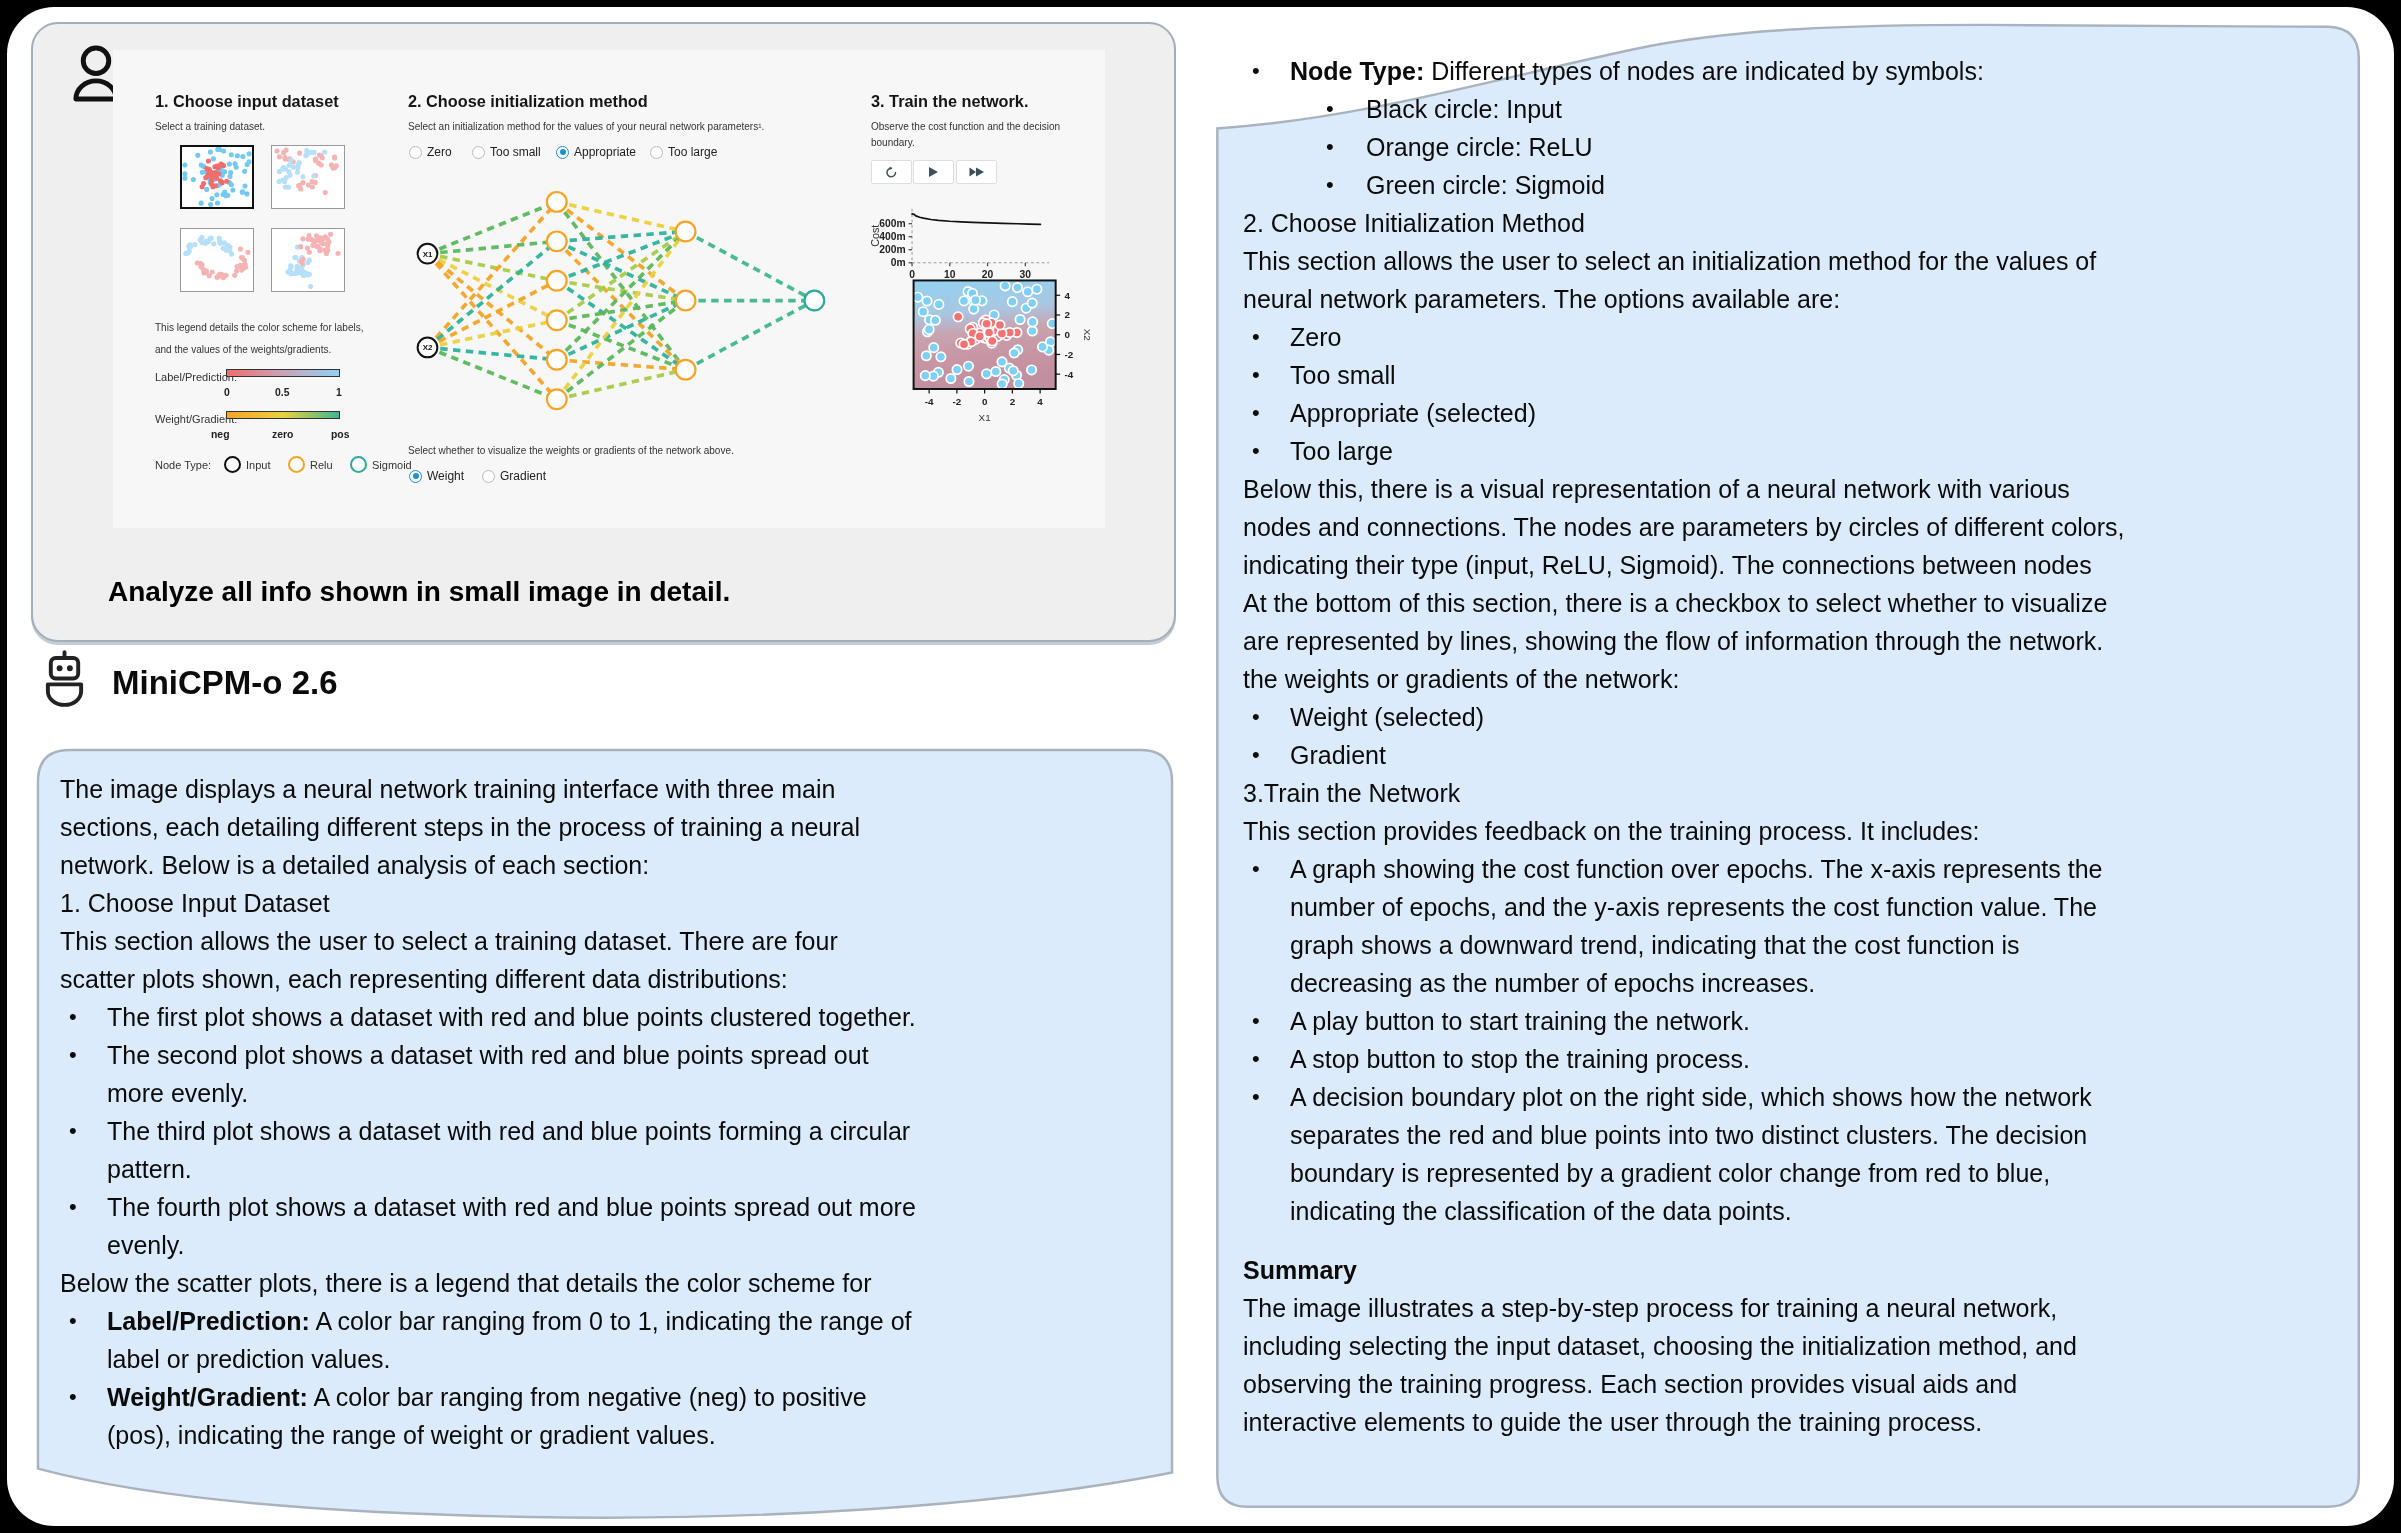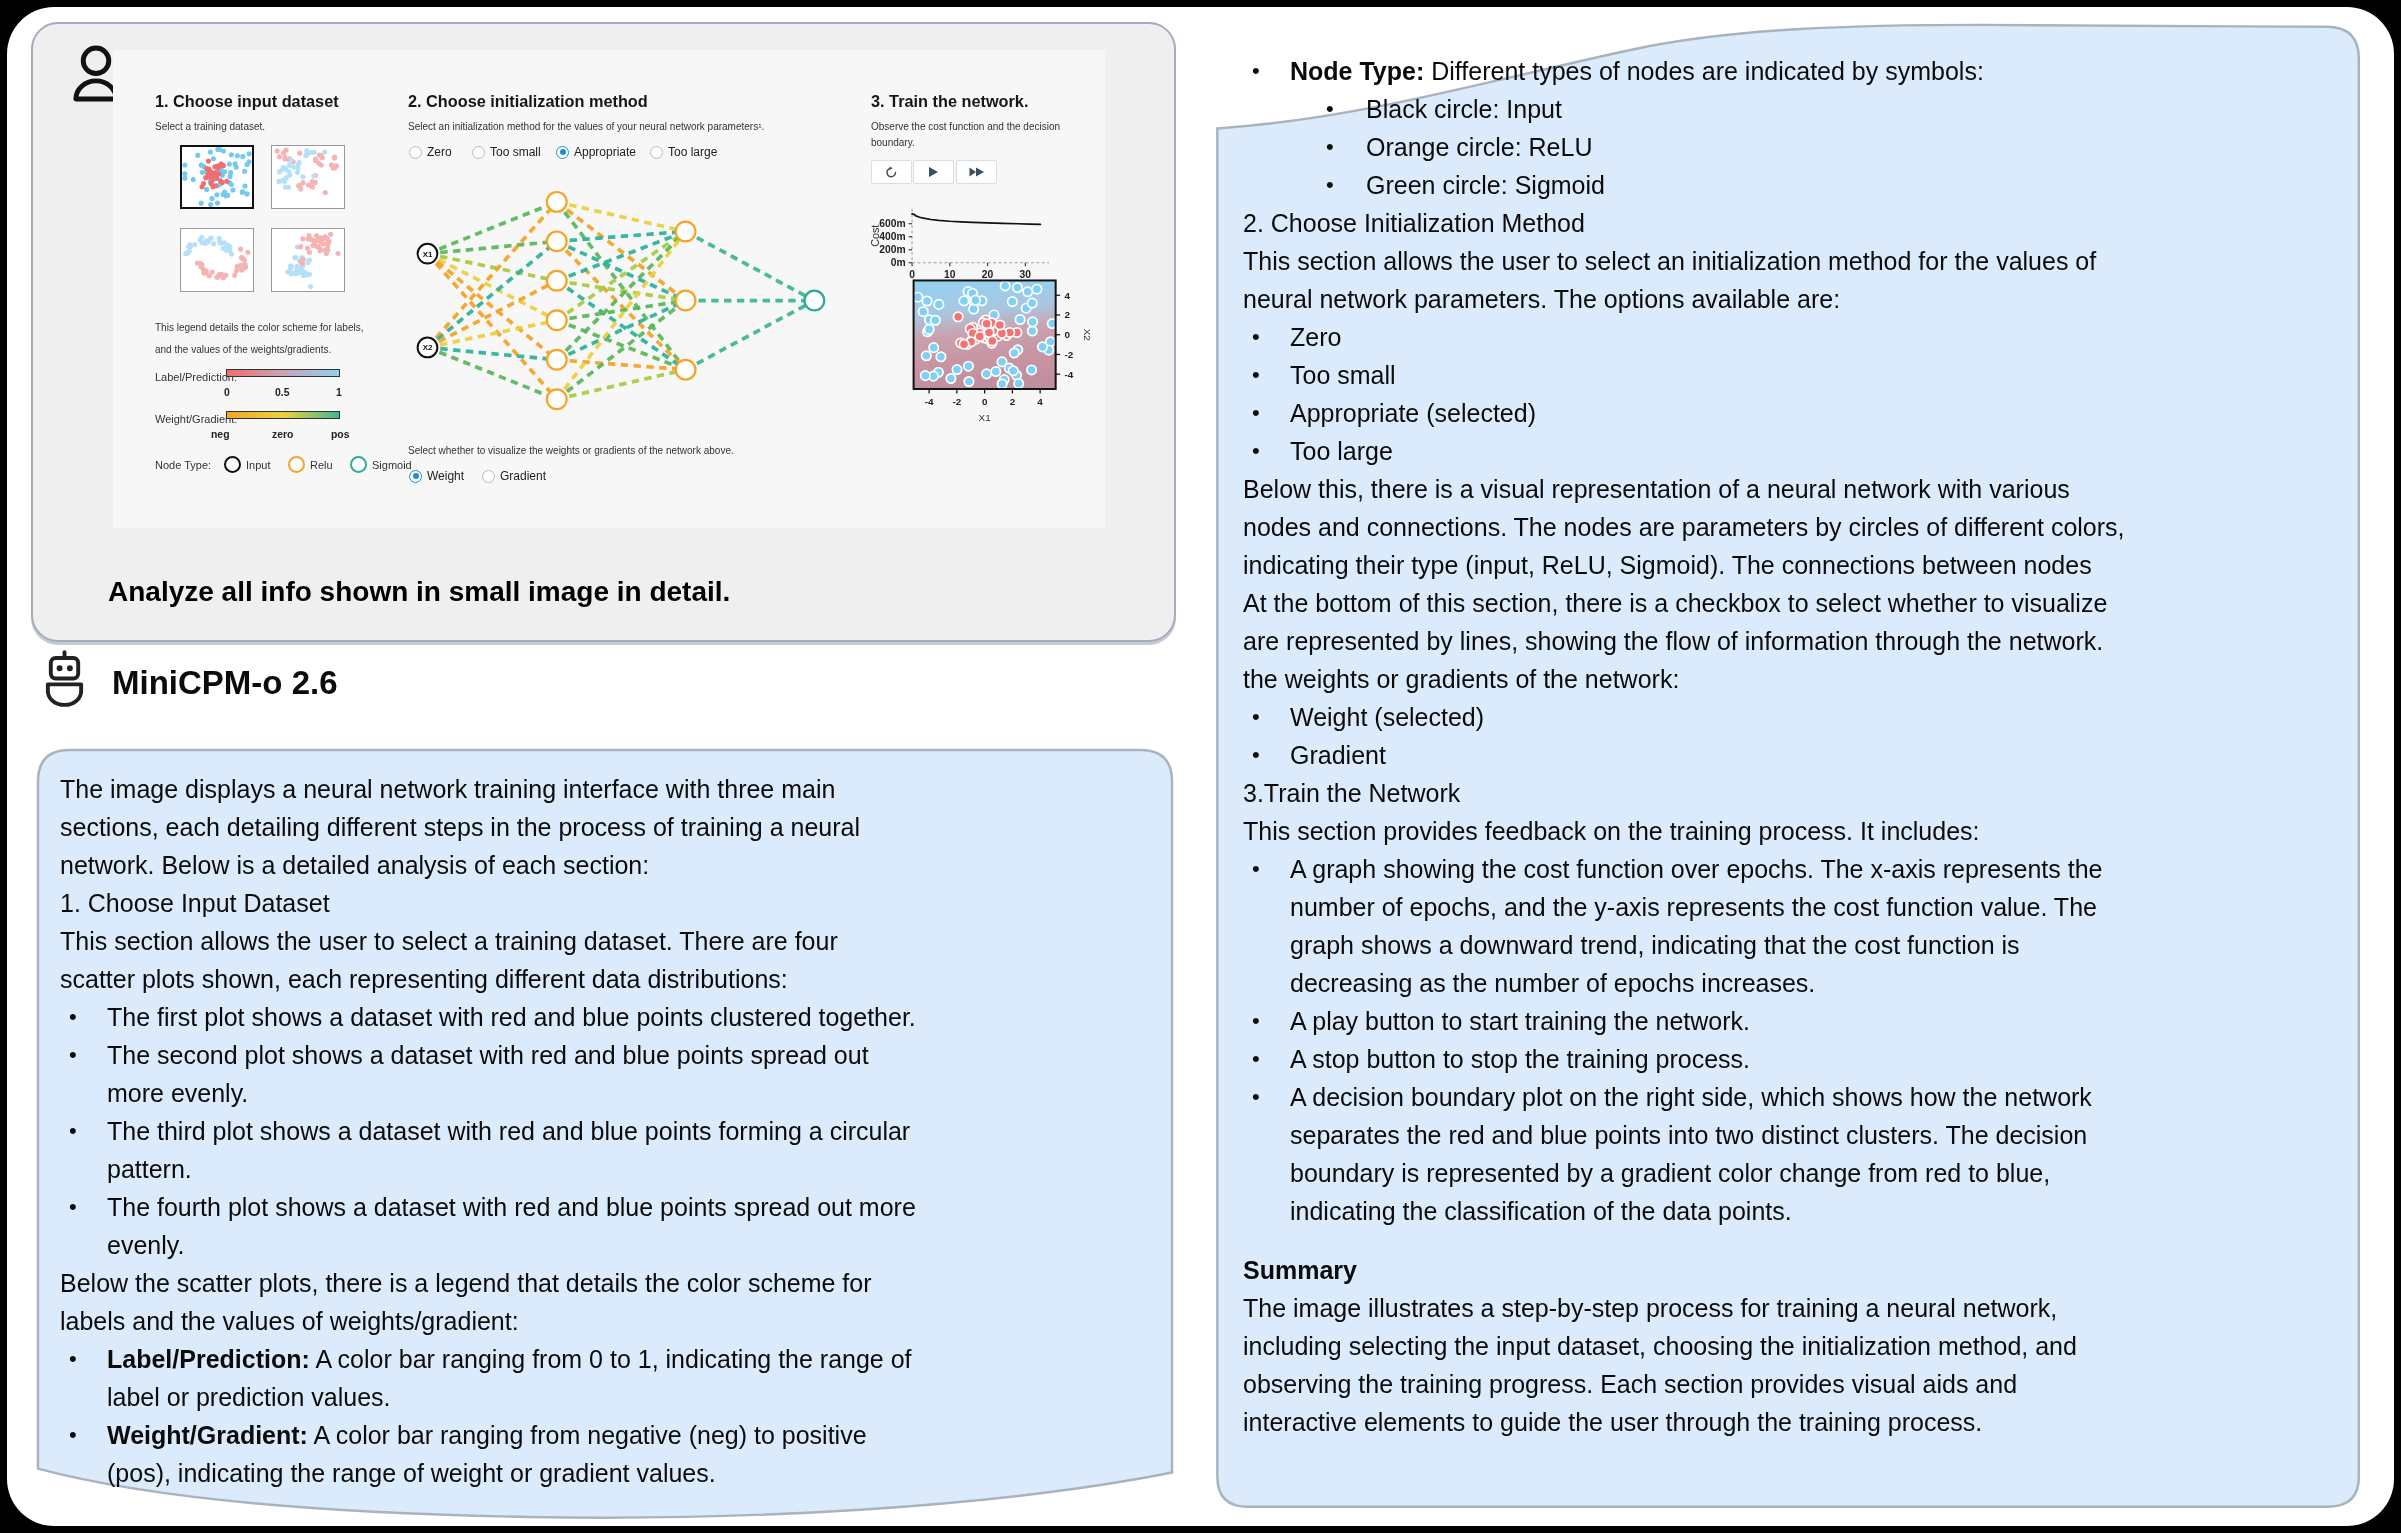--- a/index.html
+++ b/index.html
@@ -677,21 +677,20 @@
       <div class="ln"><span>This section allows the user to select a training dataset. There are four</span></div>
       <div class="ln"><span>scatter plots shown, each representing different data distributions:</span></div>
       <div class="ln i1"><span class="dot">•</span><span>The first plot shows a dataset with red and blue points clustered together.</span></div>
       <div class="ln i1"><span class="dot">•</span><span>The second plot shows a dataset with red and blue points spread out</span></div>
       <div class="ln i1"><span>more evenly.</span></div>
       <div class="ln i1"><span class="dot">•</span><span>The third plot shows a dataset with red and blue points forming a circular</span></div>
       <div class="ln i1"><span>pattern.</span></div>
       <div class="ln i1"><span class="dot">•</span><span>The fourth plot shows a dataset with red and blue points spread out more</span></div>
       <div class="ln i1"><span>evenly.</span></div>
       <div class="ln"><span>Below the scatter plots, there is a legend that details the color scheme for</span></div>
-      <div class="ln"><span>labels and the values of weights/gradient:</span></div>
       <div class="ln i1"><span class="dot">•</span><b>Label/Prediction:</b><span> A color bar ranging from 0 to 1, indicating the range of</span></div>
       <div class="ln i1"><span>label or prediction values.</span></div>
       <div class="ln i1"><span class="dot">•</span><b>Weight/Gradient:</b><span> A color bar ranging from negative (neg) to positive</span></div>
       <div class="ln i1"><span>(pos), indicating the range of weight or gradient values.</span></div>
     </div>
 
   <svg class="abs" style="left:1213px;top:16px;" width="1160" height="1507" viewBox="0 0 2350 3055">
     <path d="M 8,228 C 300,208 560,130 850,68 C 1050,25 1300,18 1560,18 L 2260,22
              Q 2322,24 2322,86 L 2322,2962 Q 2322,3022 2260,3022 L 70,3022 Q 8,3022 8,2960 Z" fill="#dcebfb" stroke="#a9b3bd" stroke-width="5"></path>
   </svg>

